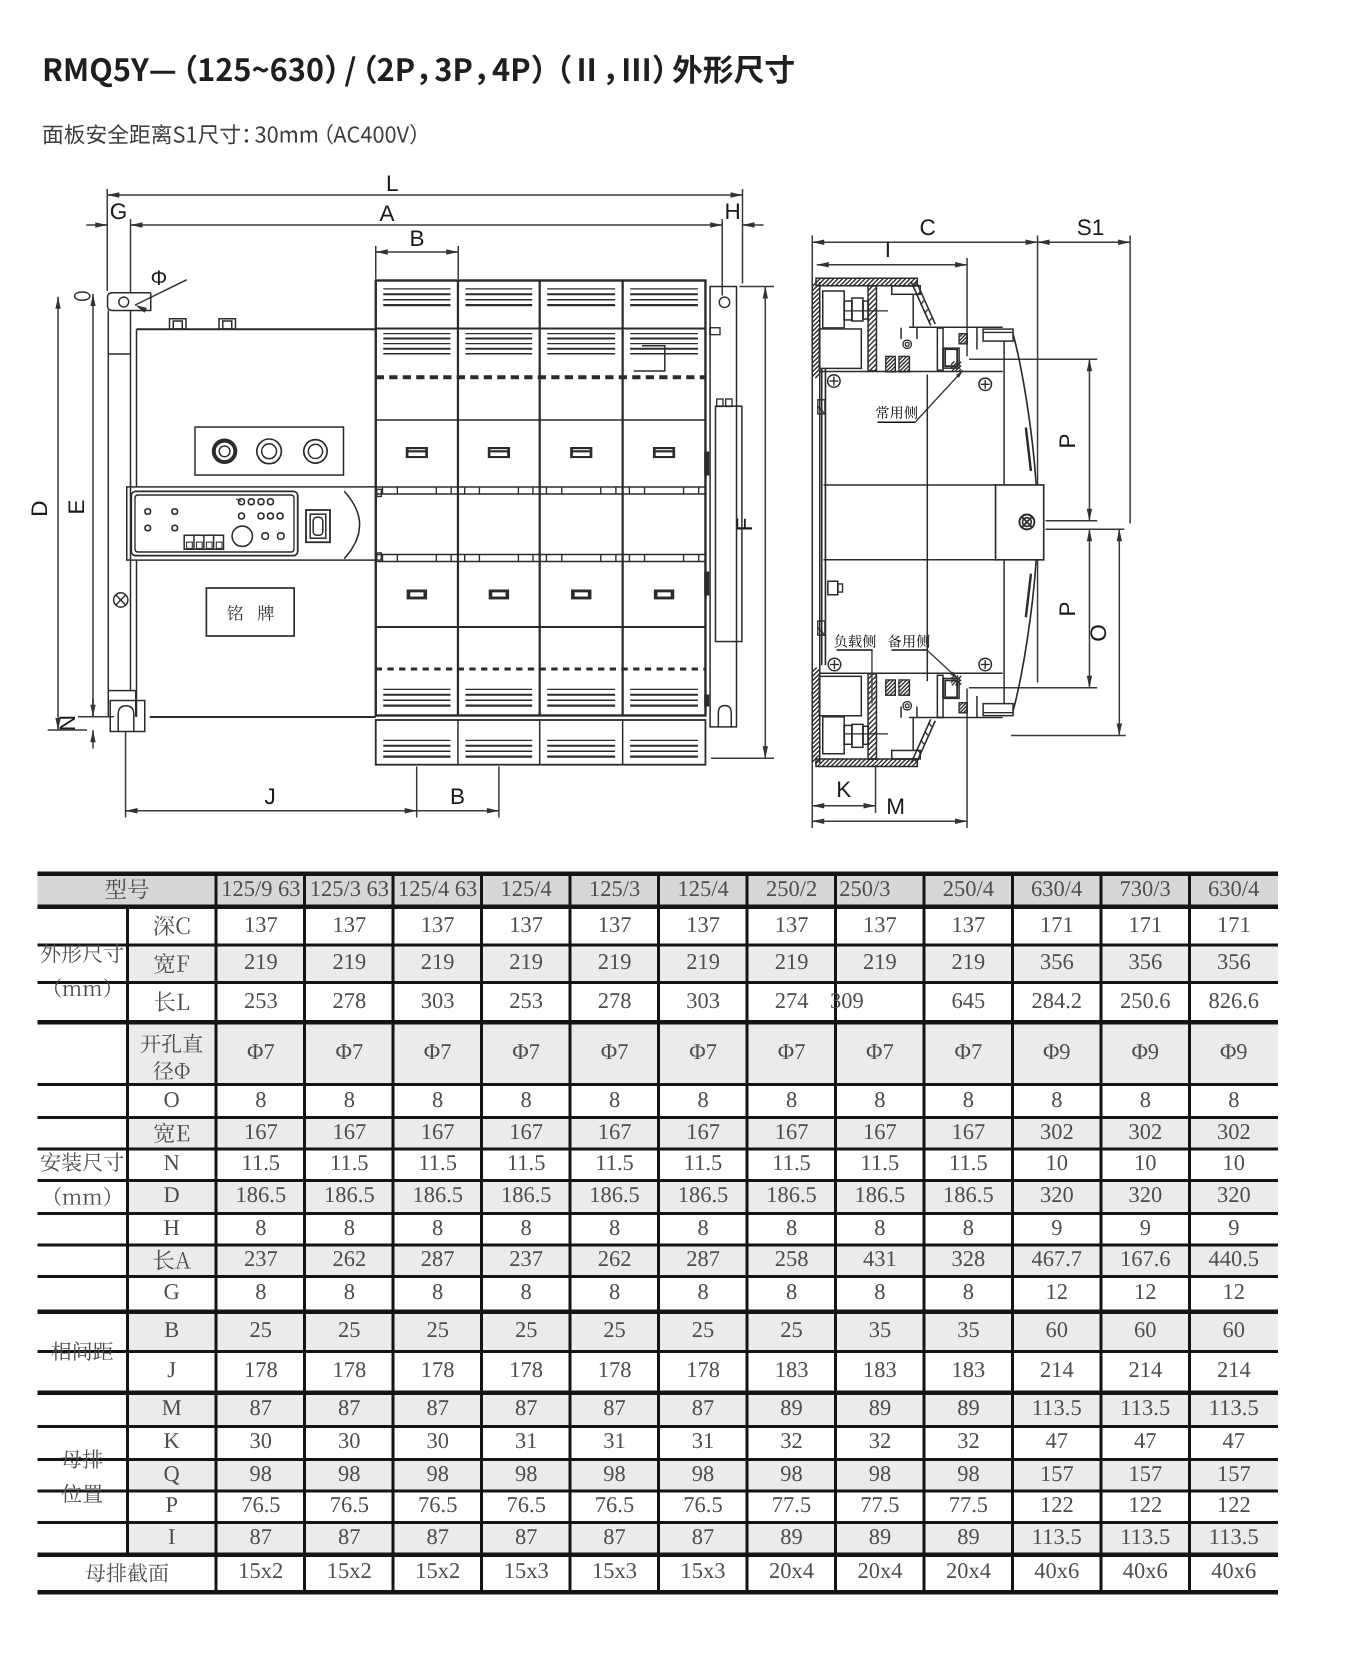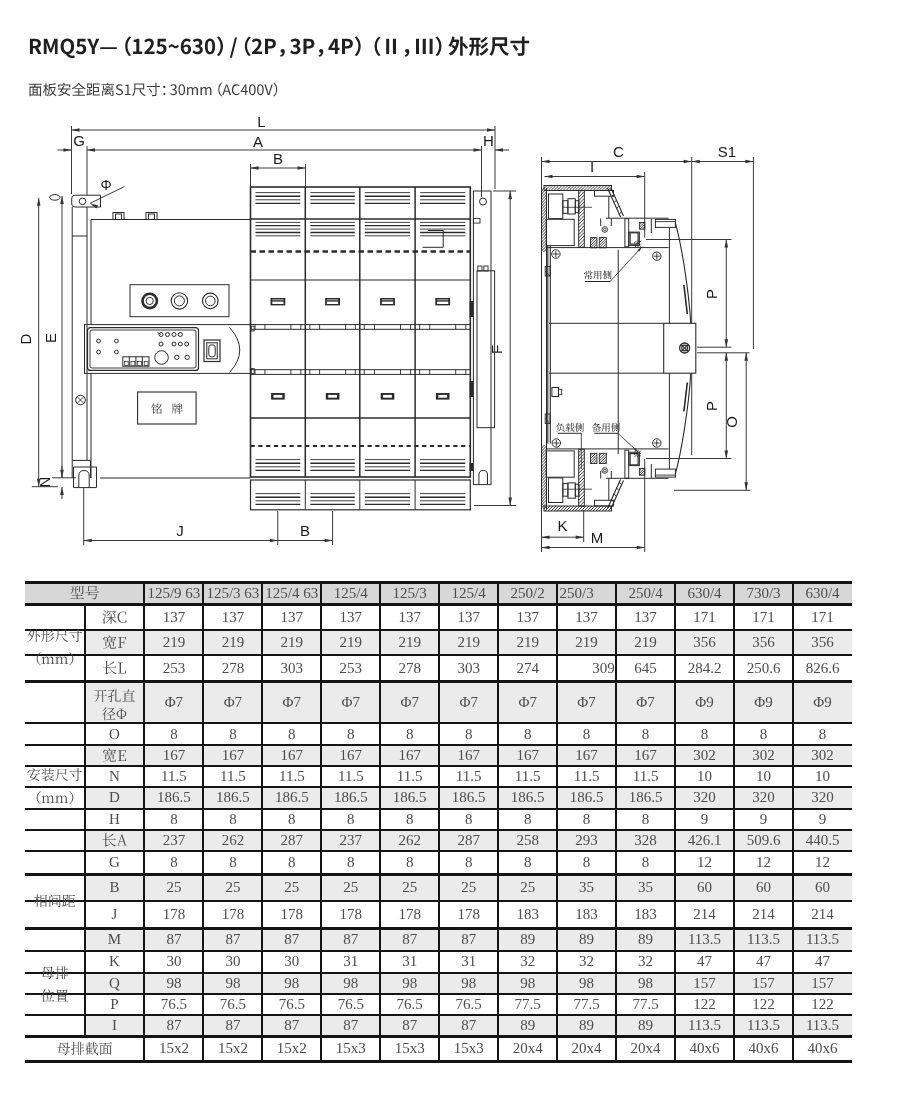--- a/index.html
+++ b/index.html
@@ -88,21 +88,21 @@
 <div style="position:absolute;left:650.0px;top:48.0px;width:59.0px;height:25.0px;display:flex;align-items:center;justify-content:center">356</div>
 <div style="position:absolute;left:709.0px;top:48.0px;width:59.0px;height:25.0px;display:flex;align-items:center;justify-content:center">356</div>
 <div style="position:absolute;left:768.0px;top:48.0px;width:59.0px;height:25.0px;display:flex;align-items:center;justify-content:center">356</div>
 <div style="position:absolute;left:119.4px;top:73.0px;width:59.0px;height:26.0px;display:flex;align-items:center;justify-content:center">253</div>
 <div style="position:absolute;left:178.4px;top:73.0px;width:59.0px;height:26.0px;display:flex;align-items:center;justify-content:center">278</div>
 <div style="position:absolute;left:237.3px;top:73.0px;width:59.0px;height:26.0px;display:flex;align-items:center;justify-content:center">303</div>
 <div style="position:absolute;left:296.3px;top:73.0px;width:59.0px;height:26.0px;display:flex;align-items:center;justify-content:center">253</div>
 <div style="position:absolute;left:355.2px;top:73.0px;width:59.0px;height:26.0px;display:flex;align-items:center;justify-content:center">278</div>
 <div style="position:absolute;left:414.2px;top:73.0px;width:59.0px;height:26.0px;display:flex;align-items:center;justify-content:center">303</div>
 <div style="position:absolute;left:473.2px;top:73.0px;width:59.0px;height:26.0px;display:flex;align-items:center;justify-content:center">274</div>
-<div style="position:absolute;left:549px;top:73.0px;width:59.0px;height:26.0px;display:flex;align-items:center;justify-content:center">309</div>
+<div style="position:absolute;left:510px;top:73.0px;width:59.0px;height:26.0px;display:flex;align-items:center;justify-content:center">309</div>
 <div style="position:absolute;left:591.1px;top:73.0px;width:59.0px;height:26.0px;display:flex;align-items:center;justify-content:center">645</div>
 <div style="position:absolute;left:650.0px;top:73.0px;width:59.0px;height:26.0px;display:flex;align-items:center;justify-content:center">284.2</div>
 <div style="position:absolute;left:709.0px;top:73.0px;width:59.0px;height:26.0px;display:flex;align-items:center;justify-content:center">250.6</div>
 <div style="position:absolute;left:768.0px;top:73.0px;width:59.0px;height:26.0px;display:flex;align-items:center;justify-content:center">826.6</div>
 <div style="position:absolute;left:119.4px;top:99.0px;width:59.0px;height:42.0px;display:flex;align-items:center;justify-content:center">Φ7</div>
 <div style="position:absolute;left:178.4px;top:99.0px;width:59.0px;height:42.0px;display:flex;align-items:center;justify-content:center">Φ7</div>
 <div style="position:absolute;left:237.3px;top:99.0px;width:59.0px;height:42.0px;display:flex;align-items:center;justify-content:center">Φ7</div>
 <div style="position:absolute;left:296.3px;top:99.0px;width:59.0px;height:42.0px;display:flex;align-items:center;justify-content:center">Φ7</div>
 <div style="position:absolute;left:355.2px;top:99.0px;width:59.0px;height:42.0px;display:flex;align-items:center;justify-content:center">Φ7</div>
 <div style="position:absolute;left:414.2px;top:99.0px;width:59.0px;height:42.0px;display:flex;align-items:center;justify-content:center">Φ7</div>
@@ -176,24 +176,24 @@
 <div style="position:absolute;left:650.0px;top:226.5px;width:59.0px;height:21.0px;display:flex;align-items:center;justify-content:center">9</div>
 <div style="position:absolute;left:709.0px;top:226.5px;width:59.0px;height:21.0px;display:flex;align-items:center;justify-content:center">9</div>
 <div style="position:absolute;left:768.0px;top:226.5px;width:59.0px;height:21.0px;display:flex;align-items:center;justify-content:center">9</div>
 <div style="position:absolute;left:119.4px;top:247.5px;width:59.0px;height:21.5px;display:flex;align-items:center;justify-content:center">237</div>
 <div style="position:absolute;left:178.4px;top:247.5px;width:59.0px;height:21.5px;display:flex;align-items:center;justify-content:center">262</div>
 <div style="position:absolute;left:237.3px;top:247.5px;width:59.0px;height:21.5px;display:flex;align-items:center;justify-content:center">287</div>
 <div style="position:absolute;left:296.3px;top:247.5px;width:59.0px;height:21.5px;display:flex;align-items:center;justify-content:center">237</div>
 <div style="position:absolute;left:355.2px;top:247.5px;width:59.0px;height:21.5px;display:flex;align-items:center;justify-content:center">262</div>
 <div style="position:absolute;left:414.2px;top:247.5px;width:59.0px;height:21.5px;display:flex;align-items:center;justify-content:center">287</div>
 <div style="position:absolute;left:473.2px;top:247.5px;width:59.0px;height:21.5px;display:flex;align-items:center;justify-content:center">258</div>
-<div style="position:absolute;left:532.1px;top:247.5px;width:59.0px;height:21.5px;display:flex;align-items:center;justify-content:center">293</div>
+<div style="position:absolute;left:532.1px;top:247.5px;width:59.0px;height:21.5px;display:flex;align-items:center;justify-content:center">431</div>
 <div style="position:absolute;left:591.1px;top:247.5px;width:59.0px;height:21.5px;display:flex;align-items:center;justify-content:center">328</div>
-<div style="position:absolute;left:650.0px;top:247.5px;width:59.0px;height:21.5px;display:flex;align-items:center;justify-content:center">426.1</div>
-<div style="position:absolute;left:709.0px;top:247.5px;width:59.0px;height:21.5px;display:flex;align-items:center;justify-content:center">509.6</div>
+<div style="position:absolute;left:650.0px;top:247.5px;width:59.0px;height:21.5px;display:flex;align-items:center;justify-content:center">467.7</div>
+<div style="position:absolute;left:709.0px;top:247.5px;width:59.0px;height:21.5px;display:flex;align-items:center;justify-content:center">167.6</div>
 <div style="position:absolute;left:768.0px;top:247.5px;width:59.0px;height:21.5px;display:flex;align-items:center;justify-content:center">440.5</div>
 <div style="position:absolute;left:59.5px;top:269.0px;width:59.9px;height:23.0px;display:flex;align-items:center;justify-content:center">G</div>
 <div style="position:absolute;left:119.4px;top:269.0px;width:59.0px;height:23.0px;display:flex;align-items:center;justify-content:center">8</div>
 <div style="position:absolute;left:178.4px;top:269.0px;width:59.0px;height:23.0px;display:flex;align-items:center;justify-content:center">8</div>
 <div style="position:absolute;left:237.3px;top:269.0px;width:59.0px;height:23.0px;display:flex;align-items:center;justify-content:center">8</div>
 <div style="position:absolute;left:296.3px;top:269.0px;width:59.0px;height:23.0px;display:flex;align-items:center;justify-content:center">8</div>
 <div style="position:absolute;left:355.2px;top:269.0px;width:59.0px;height:23.0px;display:flex;align-items:center;justify-content:center">8</div>
 <div style="position:absolute;left:414.2px;top:269.0px;width:59.0px;height:23.0px;display:flex;align-items:center;justify-content:center">8</div>
 <div style="position:absolute;left:473.2px;top:269.0px;width:59.0px;height:23.0px;display:flex;align-items:center;justify-content:center">8</div>
 <div style="position:absolute;left:532.1px;top:269.0px;width:59.0px;height:23.0px;display:flex;align-items:center;justify-content:center">8</div>

